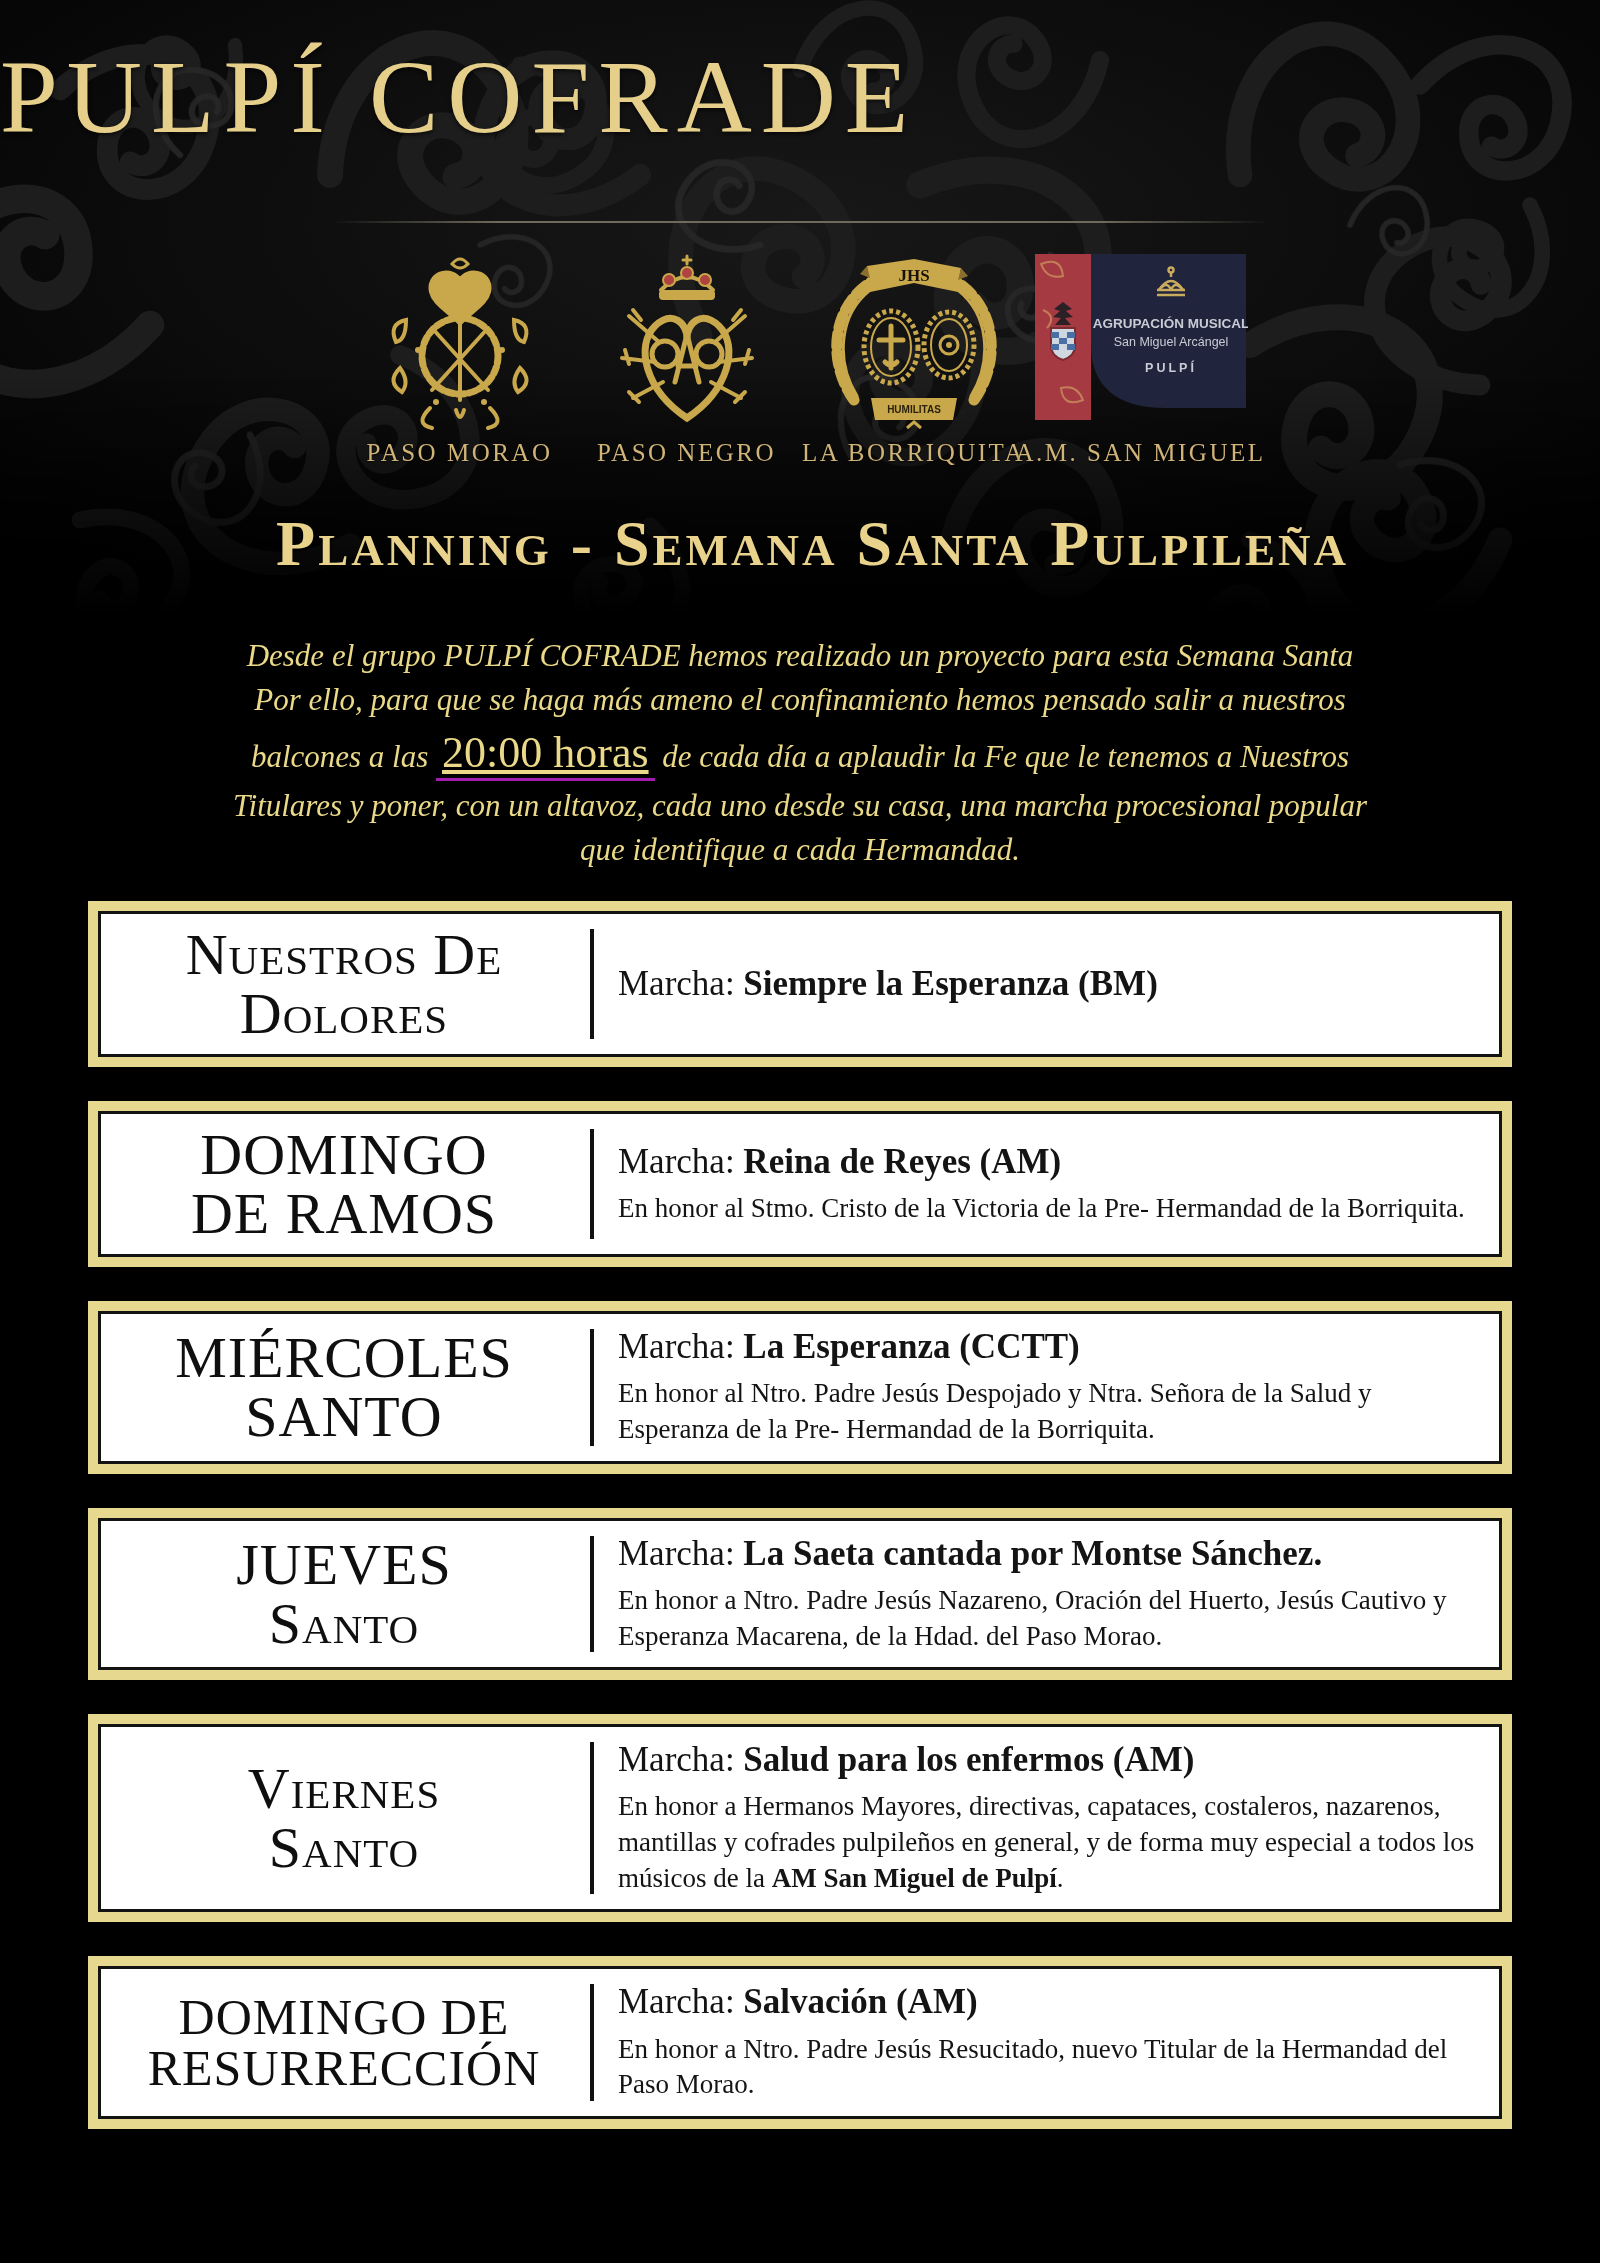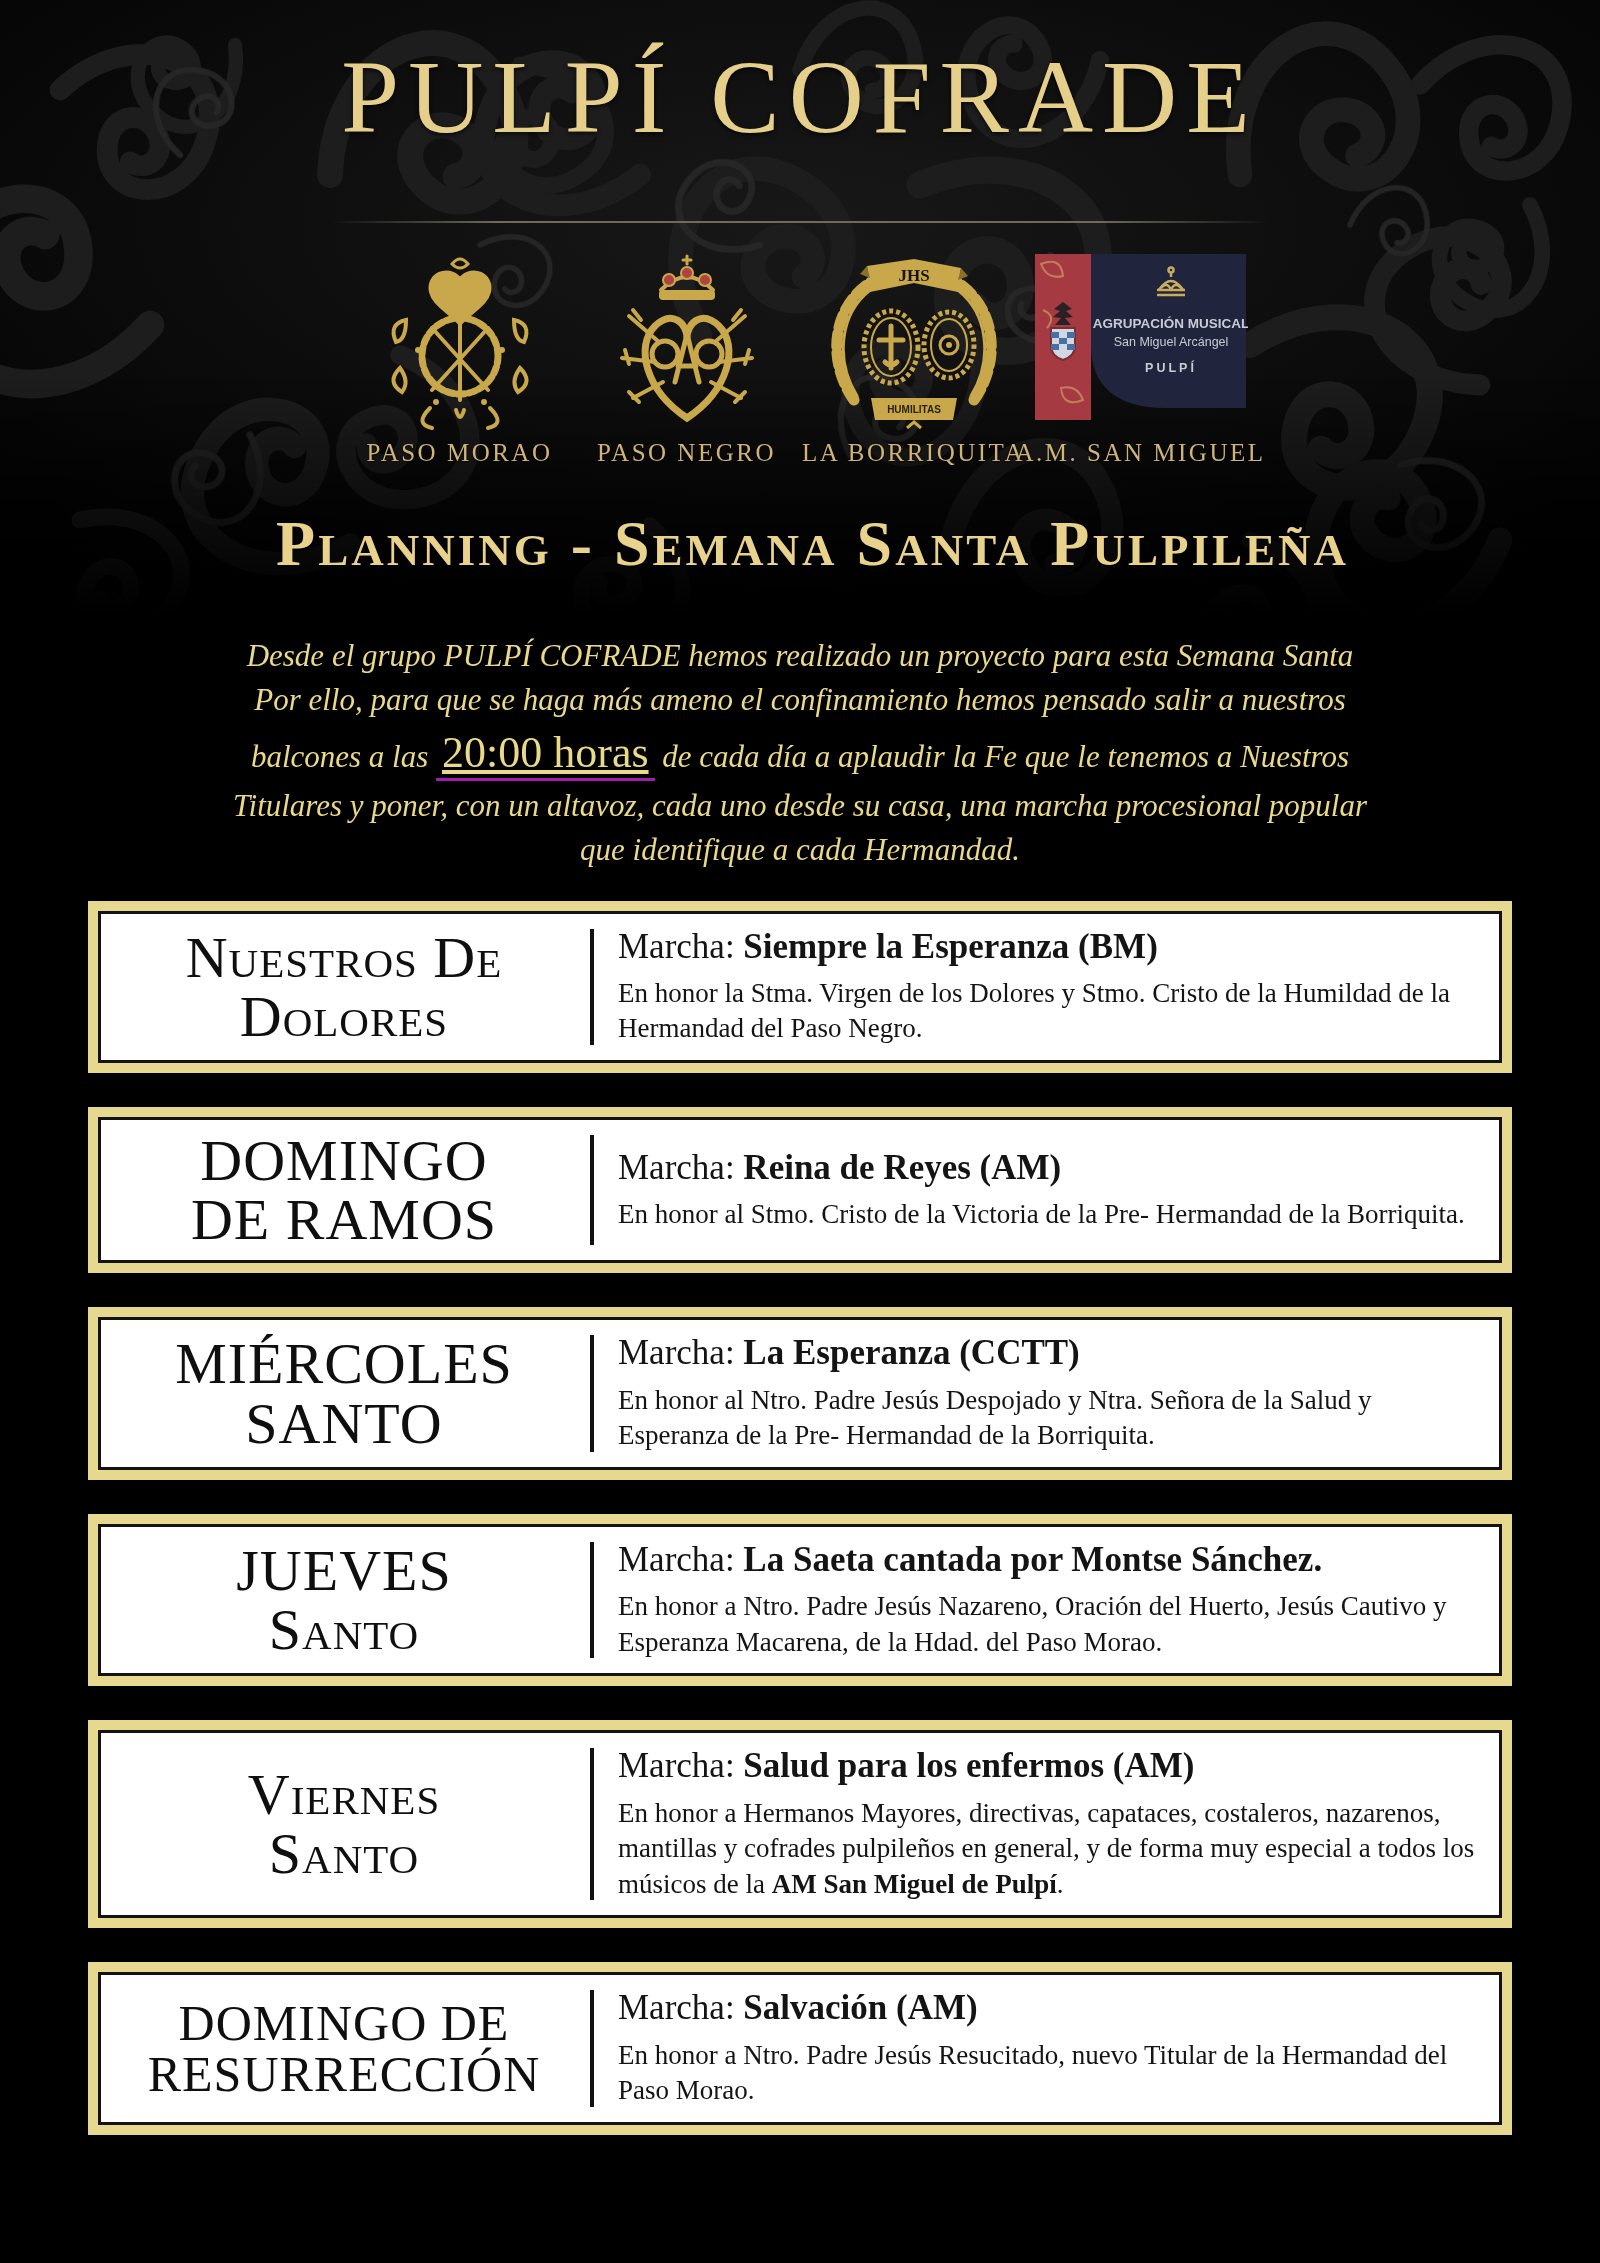--- a/index.html
+++ b/index.html
@@ -8,21 +8,21 @@
     background:#000;
     position:relative;overflow:hidden;
     font-family:"Liberation Serif","DejaVu Serif",serif;
   }
   .texture-wrap{position:absolute;top:0;left:0;width:1600px;height:640px;}
   .texture-fade{position:absolute;top:380px;left:0;width:1600px;height:260px;
     background:linear-gradient(to bottom, rgba(0,0,0,0), #000 92%);}
   .content{position:relative;z-index:2;}
 
   .page-title{
-    margin-top:42px;text-align:center;
+    margin-top:42px;
     font-size:104px;letter-spacing:9px;line-height:1.05;
     color:#e6cf8b;text-shadow:0 2px 4px rgba(0,0,0,.7);
     font-weight:normal;
   }
   .title-underline{width:940px;height:2px;margin:16px auto 0 auto;
     background:linear-gradient(to right, rgba(90,90,80,0), #6e6a5c 18%, #6e6a5c 82%, rgba(90,90,80,0));}
 
   .logos-row{margin-top:26px;display:flex;justify-content:center;gap:12px;}
   .logo-box{width:215px;display:flex;flex-direction:column;align-items:center;}
   .logo-art{height:188px;display:flex;align-items:center;justify-content:center;}
@@ -258,21 +258,20 @@
   <div class="schedule">
 
     <div class="card">
       <div class="day-col">
         <div>Nuestros De</div>
           <div>Dolores</div>
       </div>
       <div class="card-divider"></div>
       <div class="text-col">
         <div class="march-line"><span>Marcha: </span><span class="march-title">Siempre la Esperanza (BM)</span></div>
-        <div class="honor">En honor la Stma. Virgen de los Dolores y Stmo. Cristo de la Humildad de la Hermandad del Paso Negro.</div>
       </div>
     </div>
 
     <div class="card">
       <div class="day-col">
         <div>DOMINGO</div>
           <div>DE RAMOS</div>
       </div>
       <div class="card-divider"></div>
       <div class="text-col">

